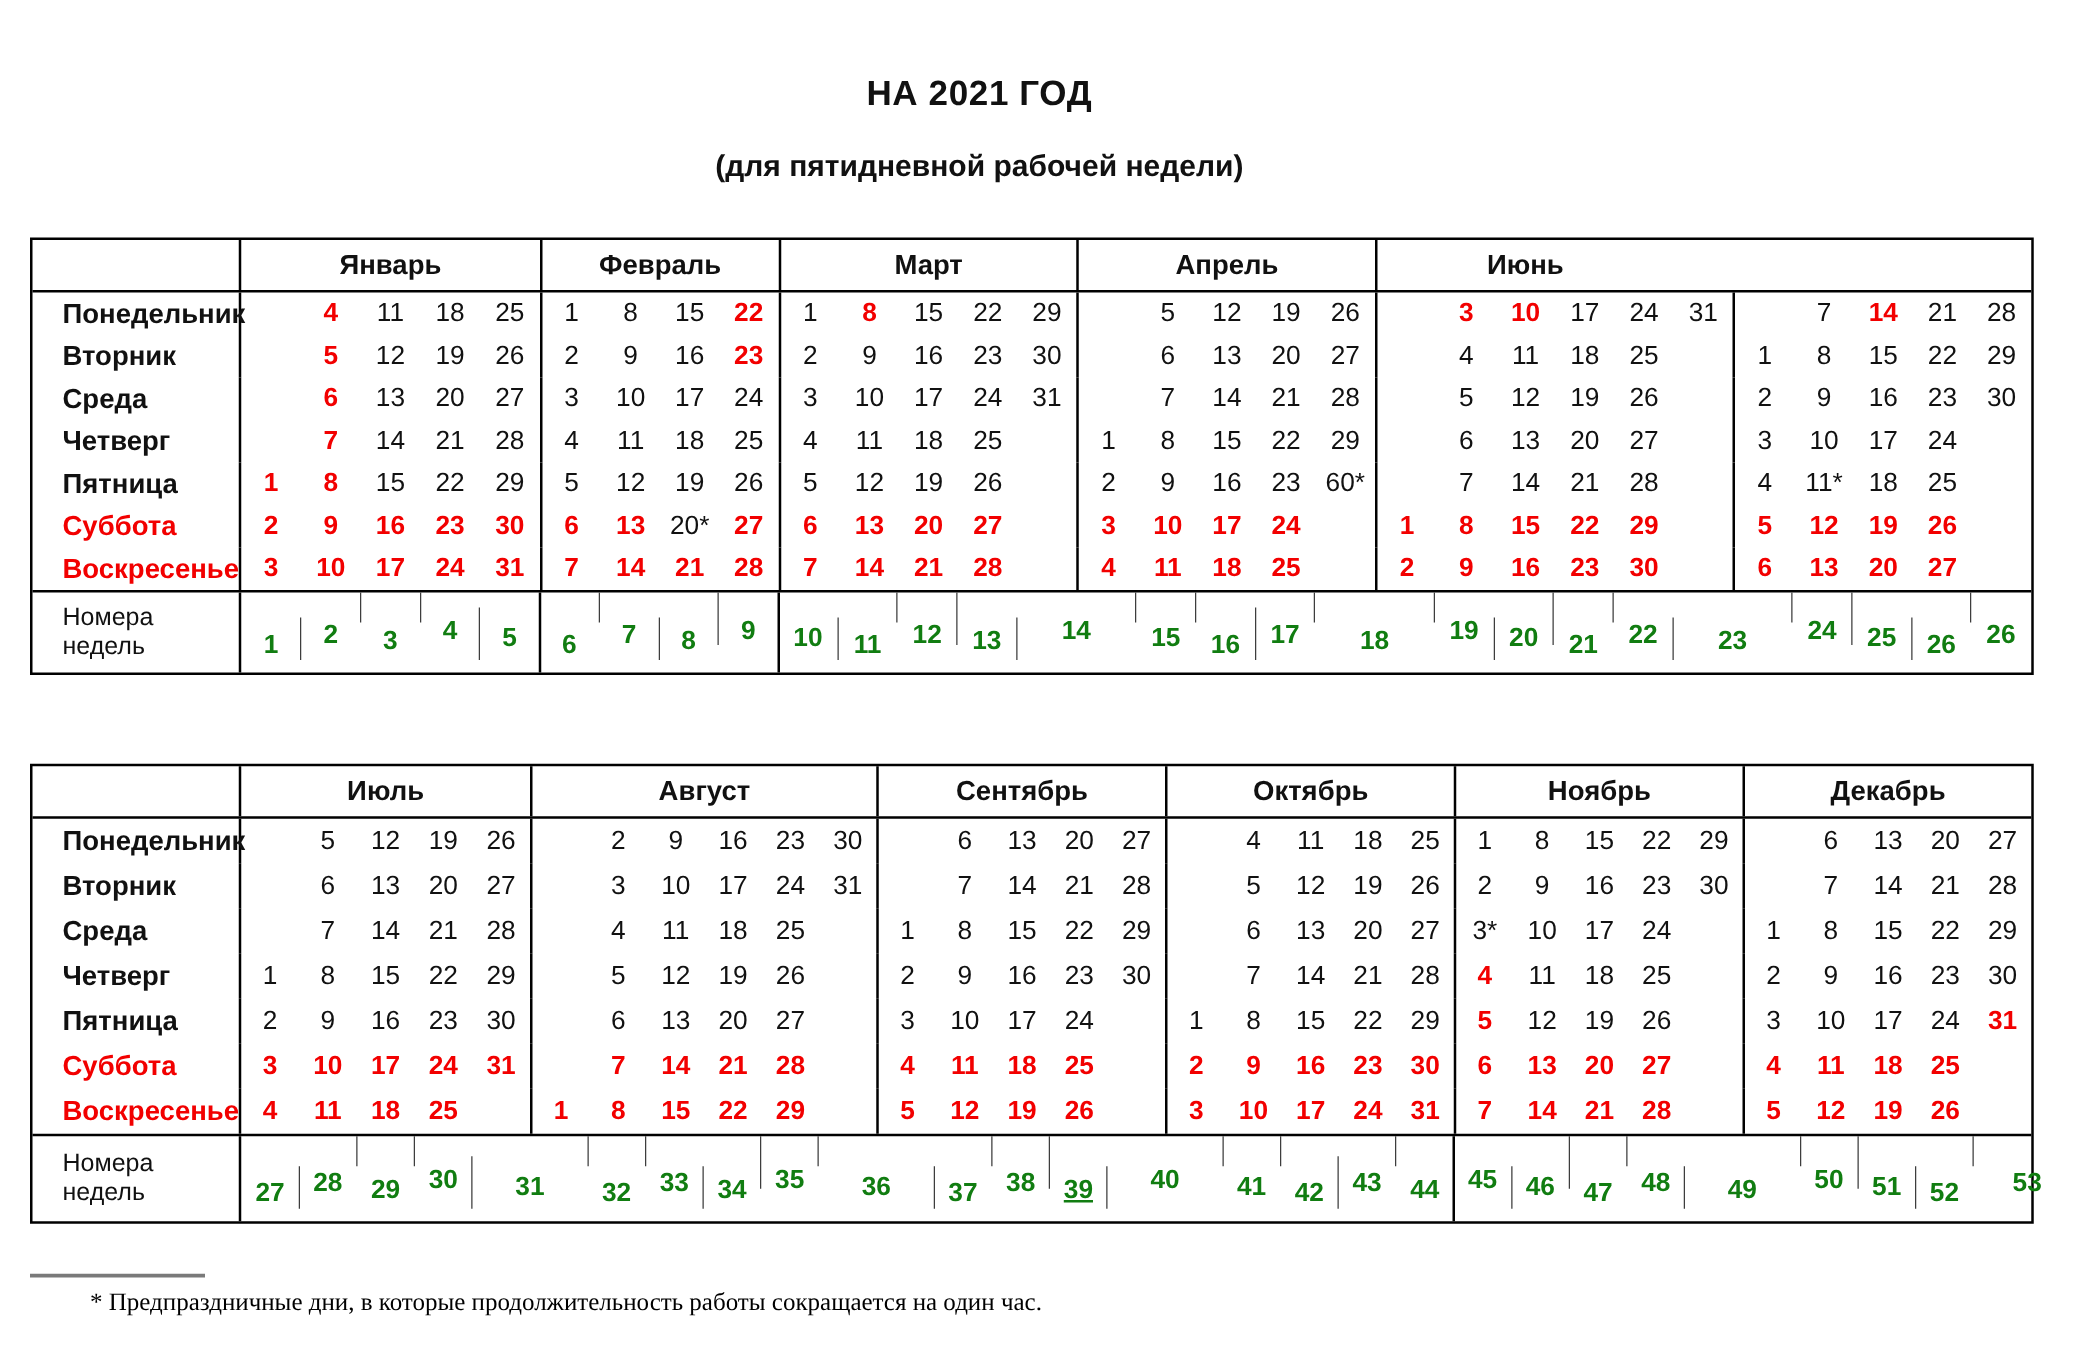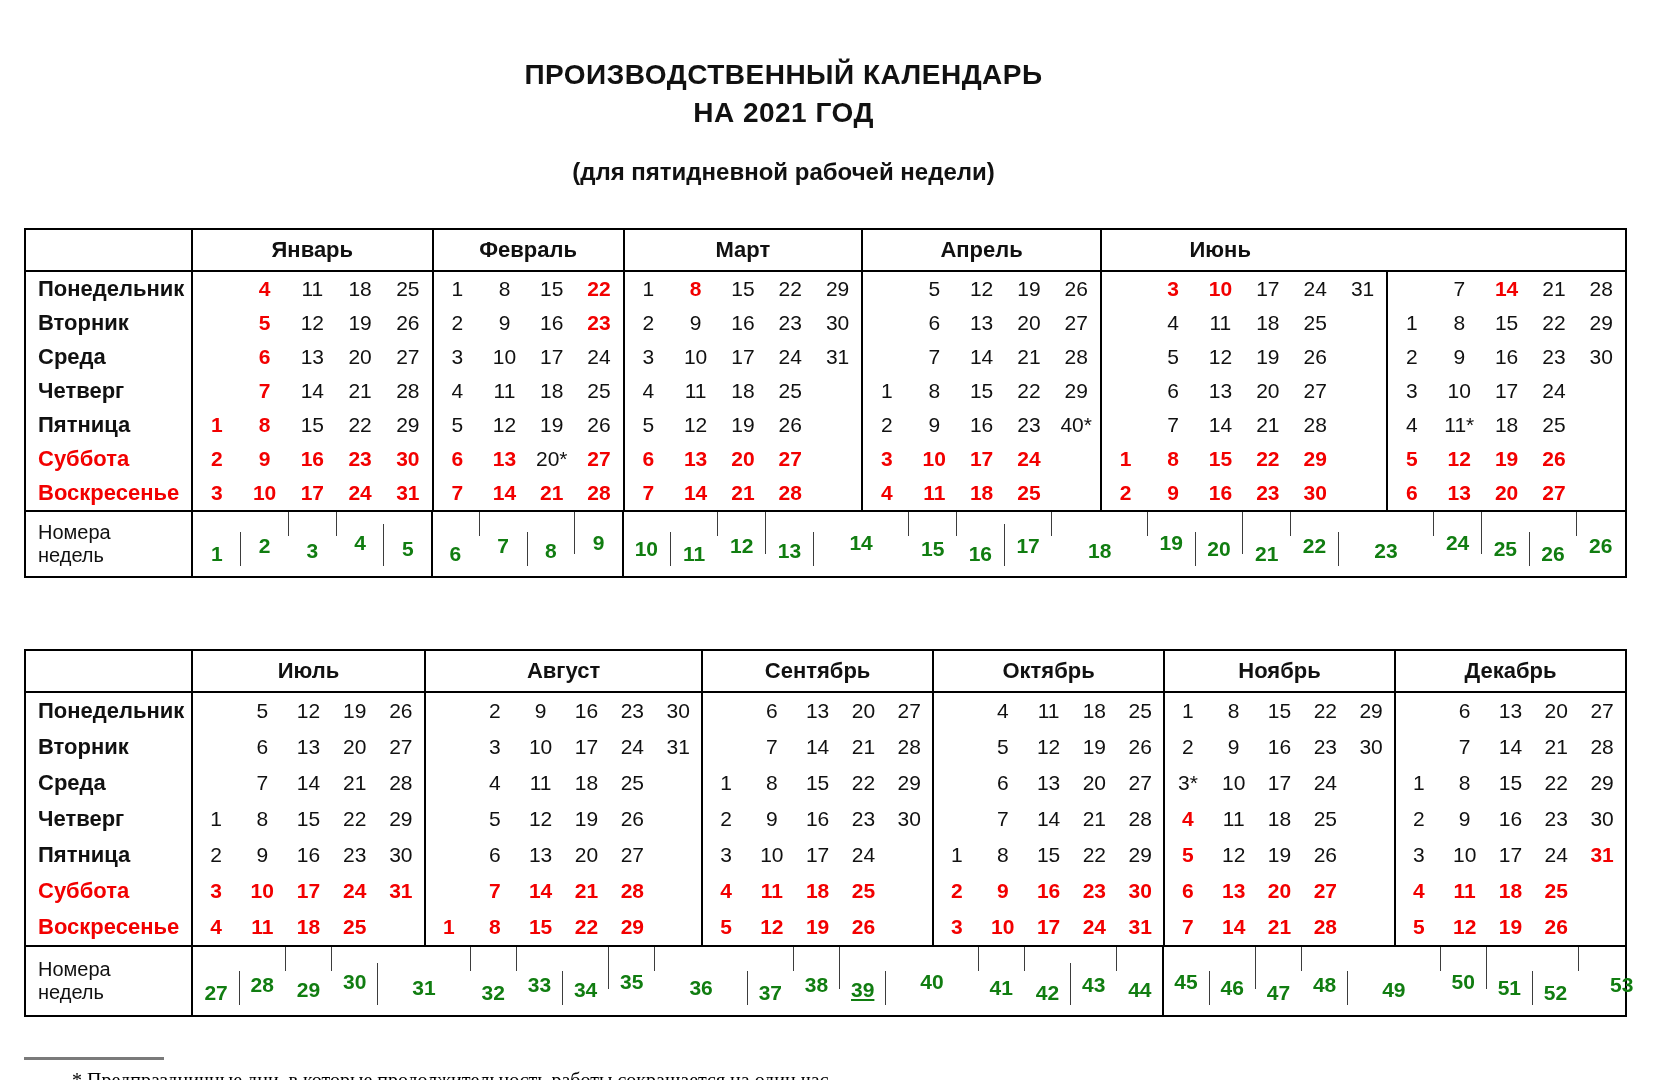--- a/index.html
+++ b/index.html
@@ -18,21 +18,21 @@
   .cal{
     width:1603px;box-sizing:border-box;border:2px solid var(--border);
     background:#fff;
   }
   .cal1{margin-top:42px;}
   .cal2{margin-top:71px;}
   .cal-row{display:flex;align-items:stretch;}
   .label-cell{
     flex:0 0 167px;width:167px;box-sizing:border-box;
     border-right:2px solid var(--border);
-    display:flex;align-items:center;padding-left:12px;
+    display:flex;align-items:center;padding-left:24px;
   }
   .cal-head{border-bottom:2px solid var(--border);}
   .month-head{
     display:flex;align-items:center;justify-content:center;
     font-weight:bold;font-size:22px;box-sizing:border-box;
     border-left:2px solid var(--border);
   }
   .cal-row .month-head:nth-child(2){border-left:none;}
   .day-label{font-weight:bold;font-size:22px;}
   .day-label.redlbl{color:var(--red);}
@@ -70,21 +70,20 @@
     margin-top:9px;padding-left:48px;
     font-family:"Liberation Serif", serif;font-size:20px;color:#000;
   }
 </style>
 </head>
 <body>
 
 <div class="content">
 
   <div class="title-block">
-    <div class="title-line">ПРОИЗВОДСТВЕННЫЙ КАЛЕНДАРЬ</div>
     <div class="title-line">НА 2021 ГОД</div>
     <div class="subtitle">(для пятидневной рабочей недели)</div>
   </div>
 
   <div class="cal cal1" id="cal1">
       <div class="cal-row cal-head" style="height: 40px;">
         <div class="label-cell"></div>
         <div class="month-head" style="width: 238.667px;">Январь</div>
         <div class="month-head" style="width: 190.933px;">Февраль</div>
         <div class="month-head" style="width: 238.667px;">Март</div>
@@ -291,21 +290,21 @@
           <div class="date-cell">12</div>
           <div class="date-cell">19</div>
           <div class="date-cell">26</div>
           <div class="date-cell"></div>
         </div>
         <div class="month-group" style="width: 238.667px;">
           <div class="date-cell">2</div>
           <div class="date-cell">9</div>
           <div class="date-cell">16</div>
           <div class="date-cell">23</div>
-          <div class="date-cell">40*</div>
+          <div class="date-cell">60*</div>
         </div>
         <div class="month-group" style="width: 286.4px;">
           <div class="date-cell"></div>
           <div class="date-cell">7</div>
           <div class="date-cell">14</div>
           <div class="date-cell">21</div>
           <div class="date-cell">28</div>
           <div class="date-cell"></div>
         </div>
         <div class="month-group" style="width: 238.667px;">

